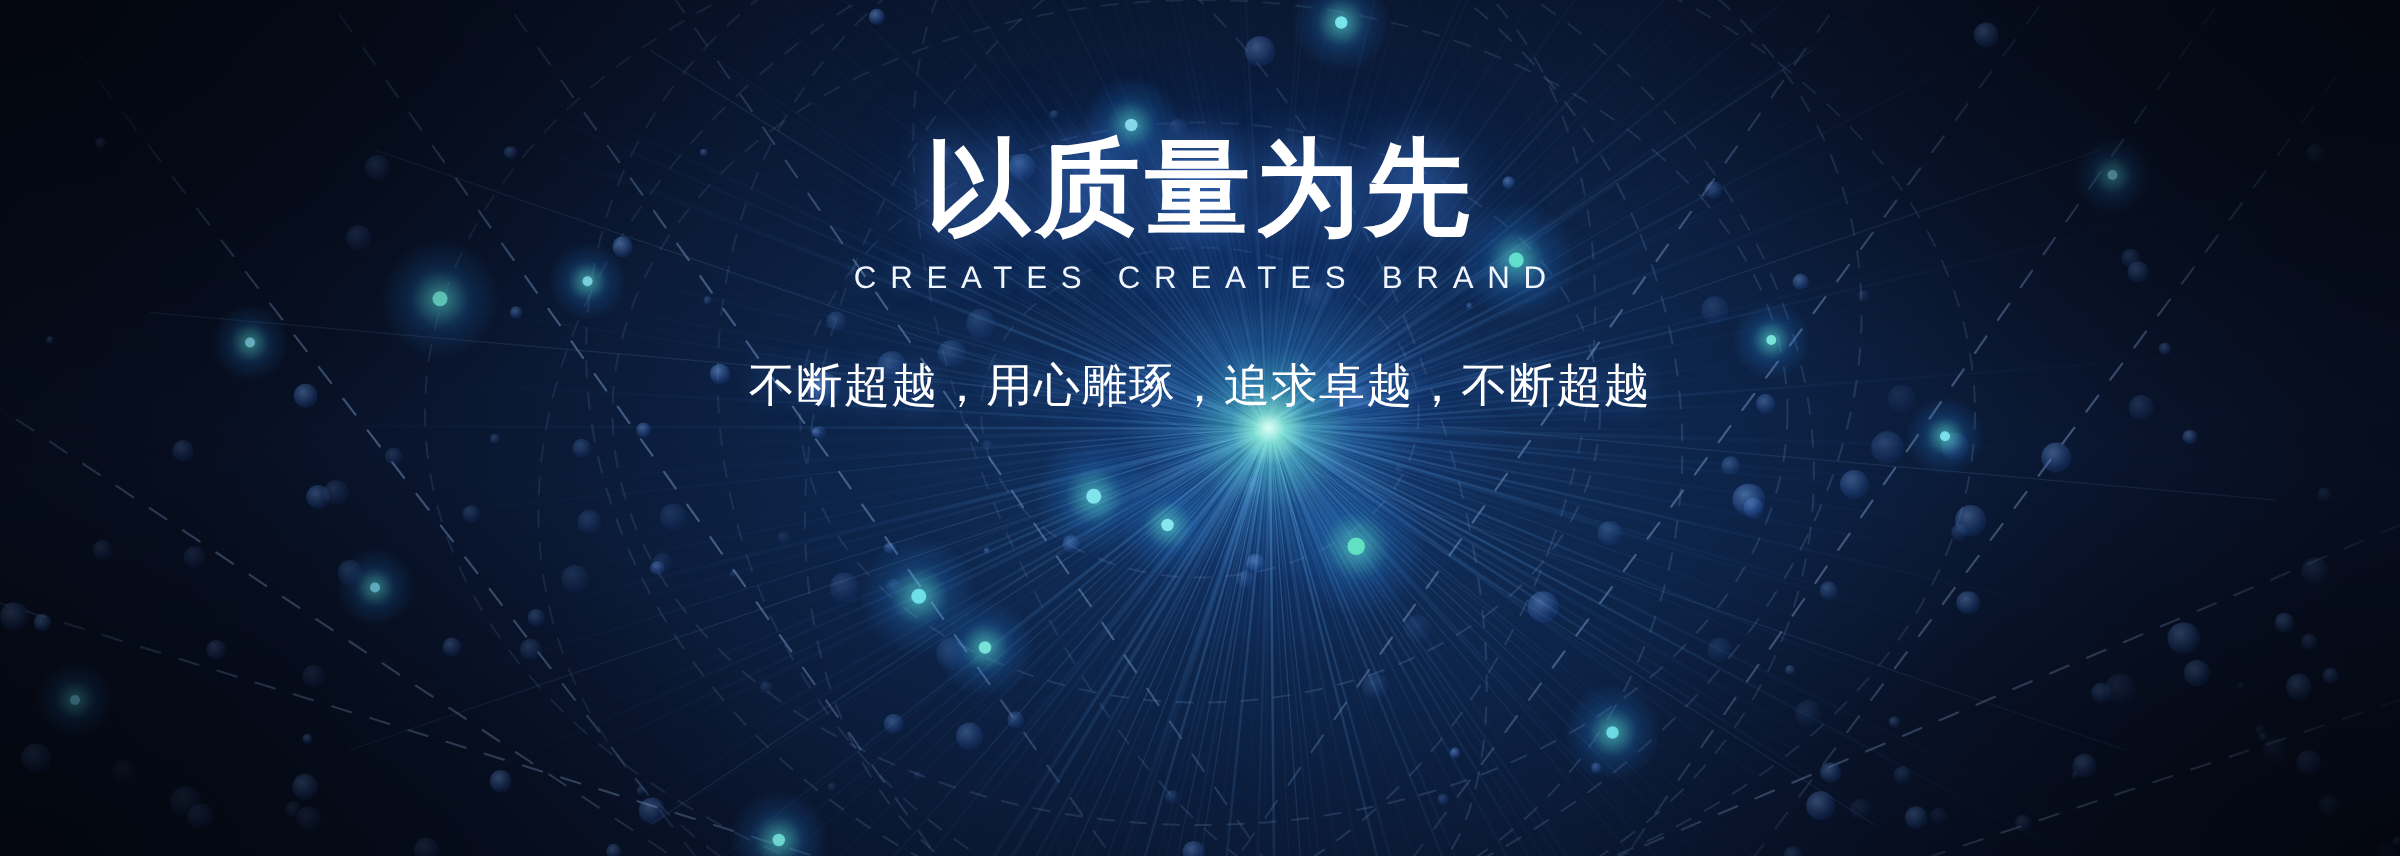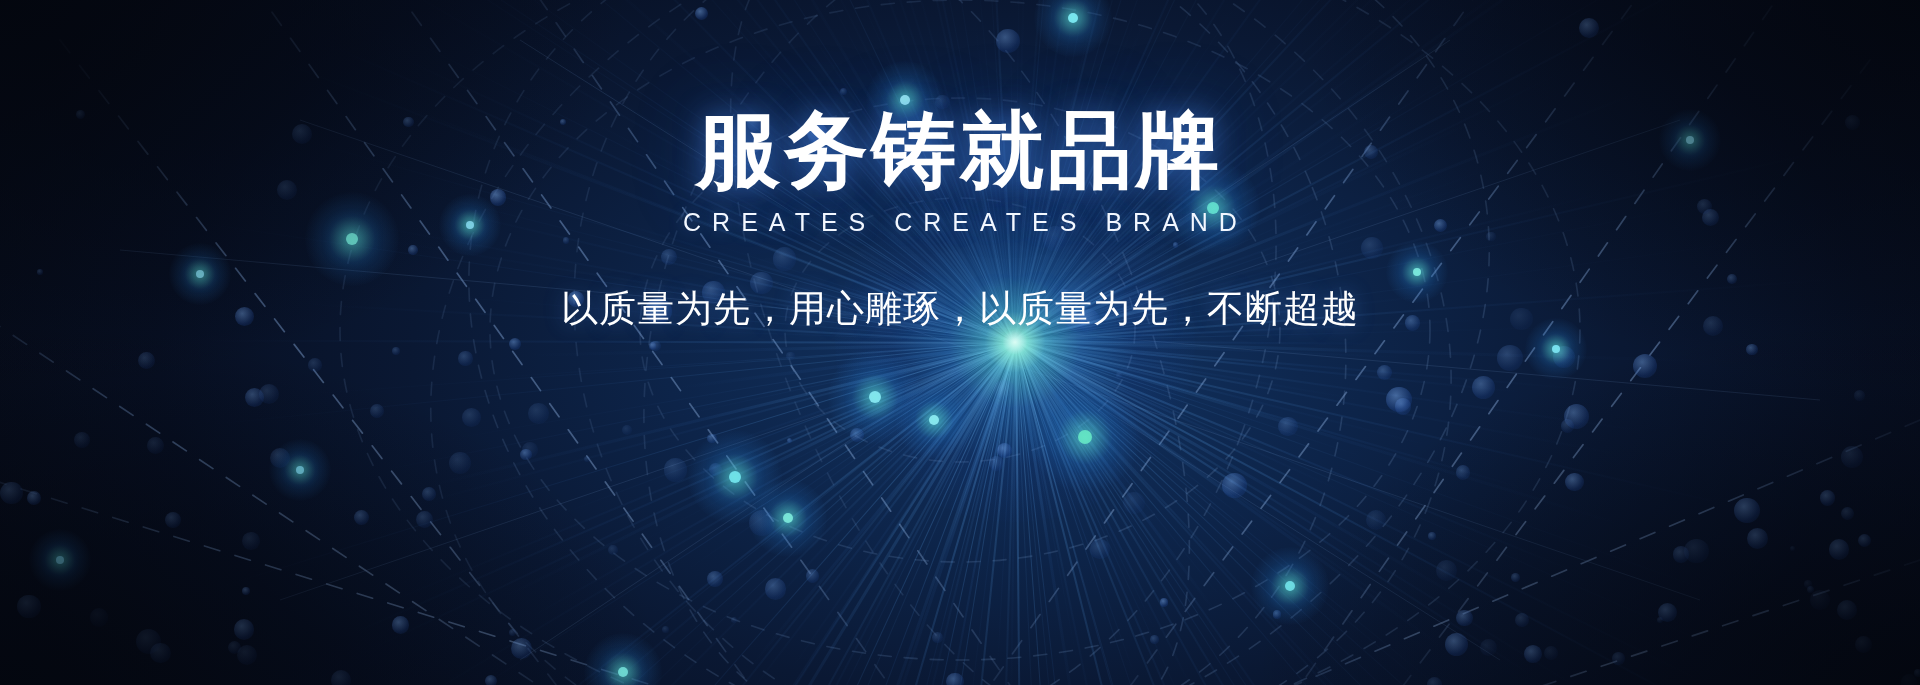--- a/index.html
+++ b/index.html
@@ -587,18 +587,18 @@
       <div class="spark" style="left: 618px; top: 667px; width: 10px; height: 10px; background: rgb(134, 227, 224); box-shadow: rgba(90, 210, 230, 0.55) 0px 0px 15px 4.5px;"></div>
       <div class="spark" style="left: 1285px; top: 581px; width: 10px; height: 10px; background: rgb(125, 220, 240); box-shadow: rgba(90, 210, 230, 0.55) 0px 0px 15px 4.5px;"></div>
       <div class="spark" style="left: 296px; top: 466px; width: 8px; height: 8px; background: rgb(143, 212, 255); box-shadow: rgba(90, 210, 230, 0.55) 0px 0px 12px 3.6px;"></div>
       <div class="spark" style="left: 1686px; top: 136px; width: 8px; height: 8px; background: rgb(159, 216, 255); box-shadow: rgba(90, 210, 230, 0.55) 0px 0px 12px 3.6px;"></div>
       <div class="spark" style="left: 56px; top: 556px; width: 8px; height: 8px; background: rgb(141, 210, 255); box-shadow: rgba(90, 210, 230, 0.55) 0px 0px 12px 3.6px;"></div>
     </div>
 
   <div class="layer" id="bg-vignette"></div>
 
   <div id="text-block">
-    <h1 id="main-title">服务铸就品牌</h1>
+    <h1 id="main-title">以质量为先</h1>
     <div id="sub-title-en">CREATES CREATES BRAND</div>
-    <div id="tagline">以质量为先，用心雕琢，以质量为先，不断超越</div>
+    <div id="tagline">不断超越，用心雕琢，追求卓越，不断超越</div>
   </div>
 
 </div>
 
 </body></html>

